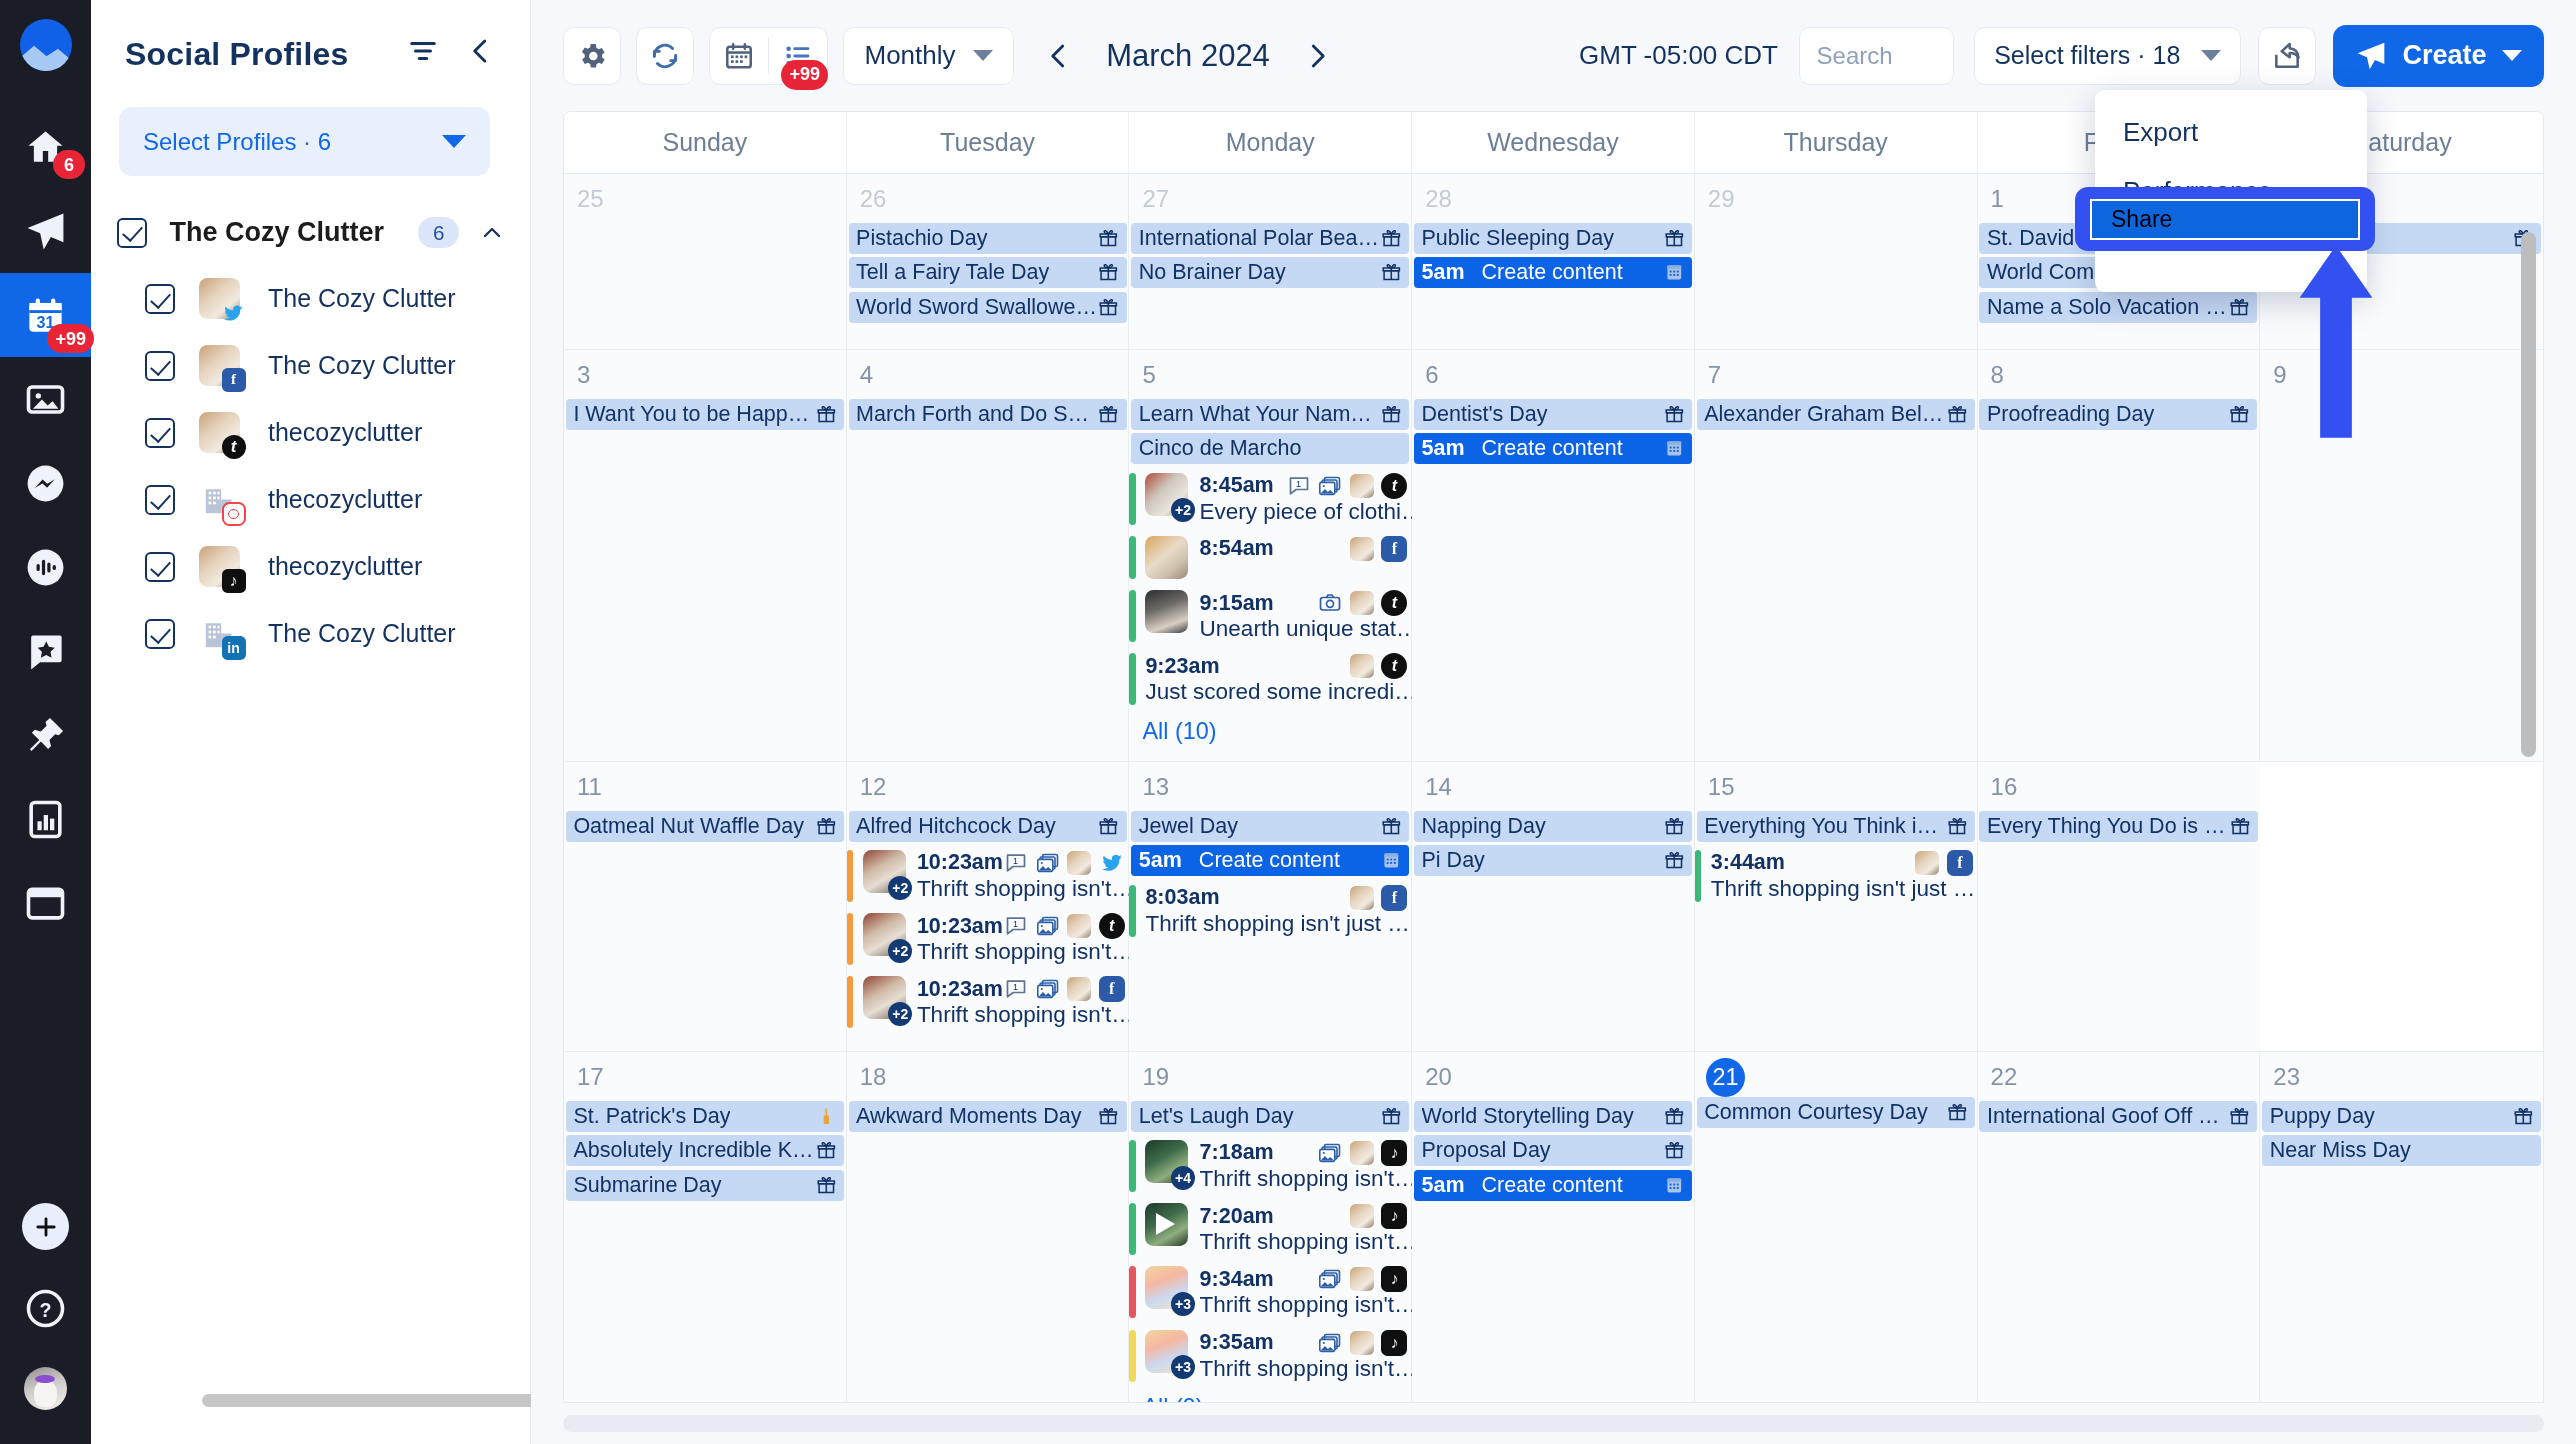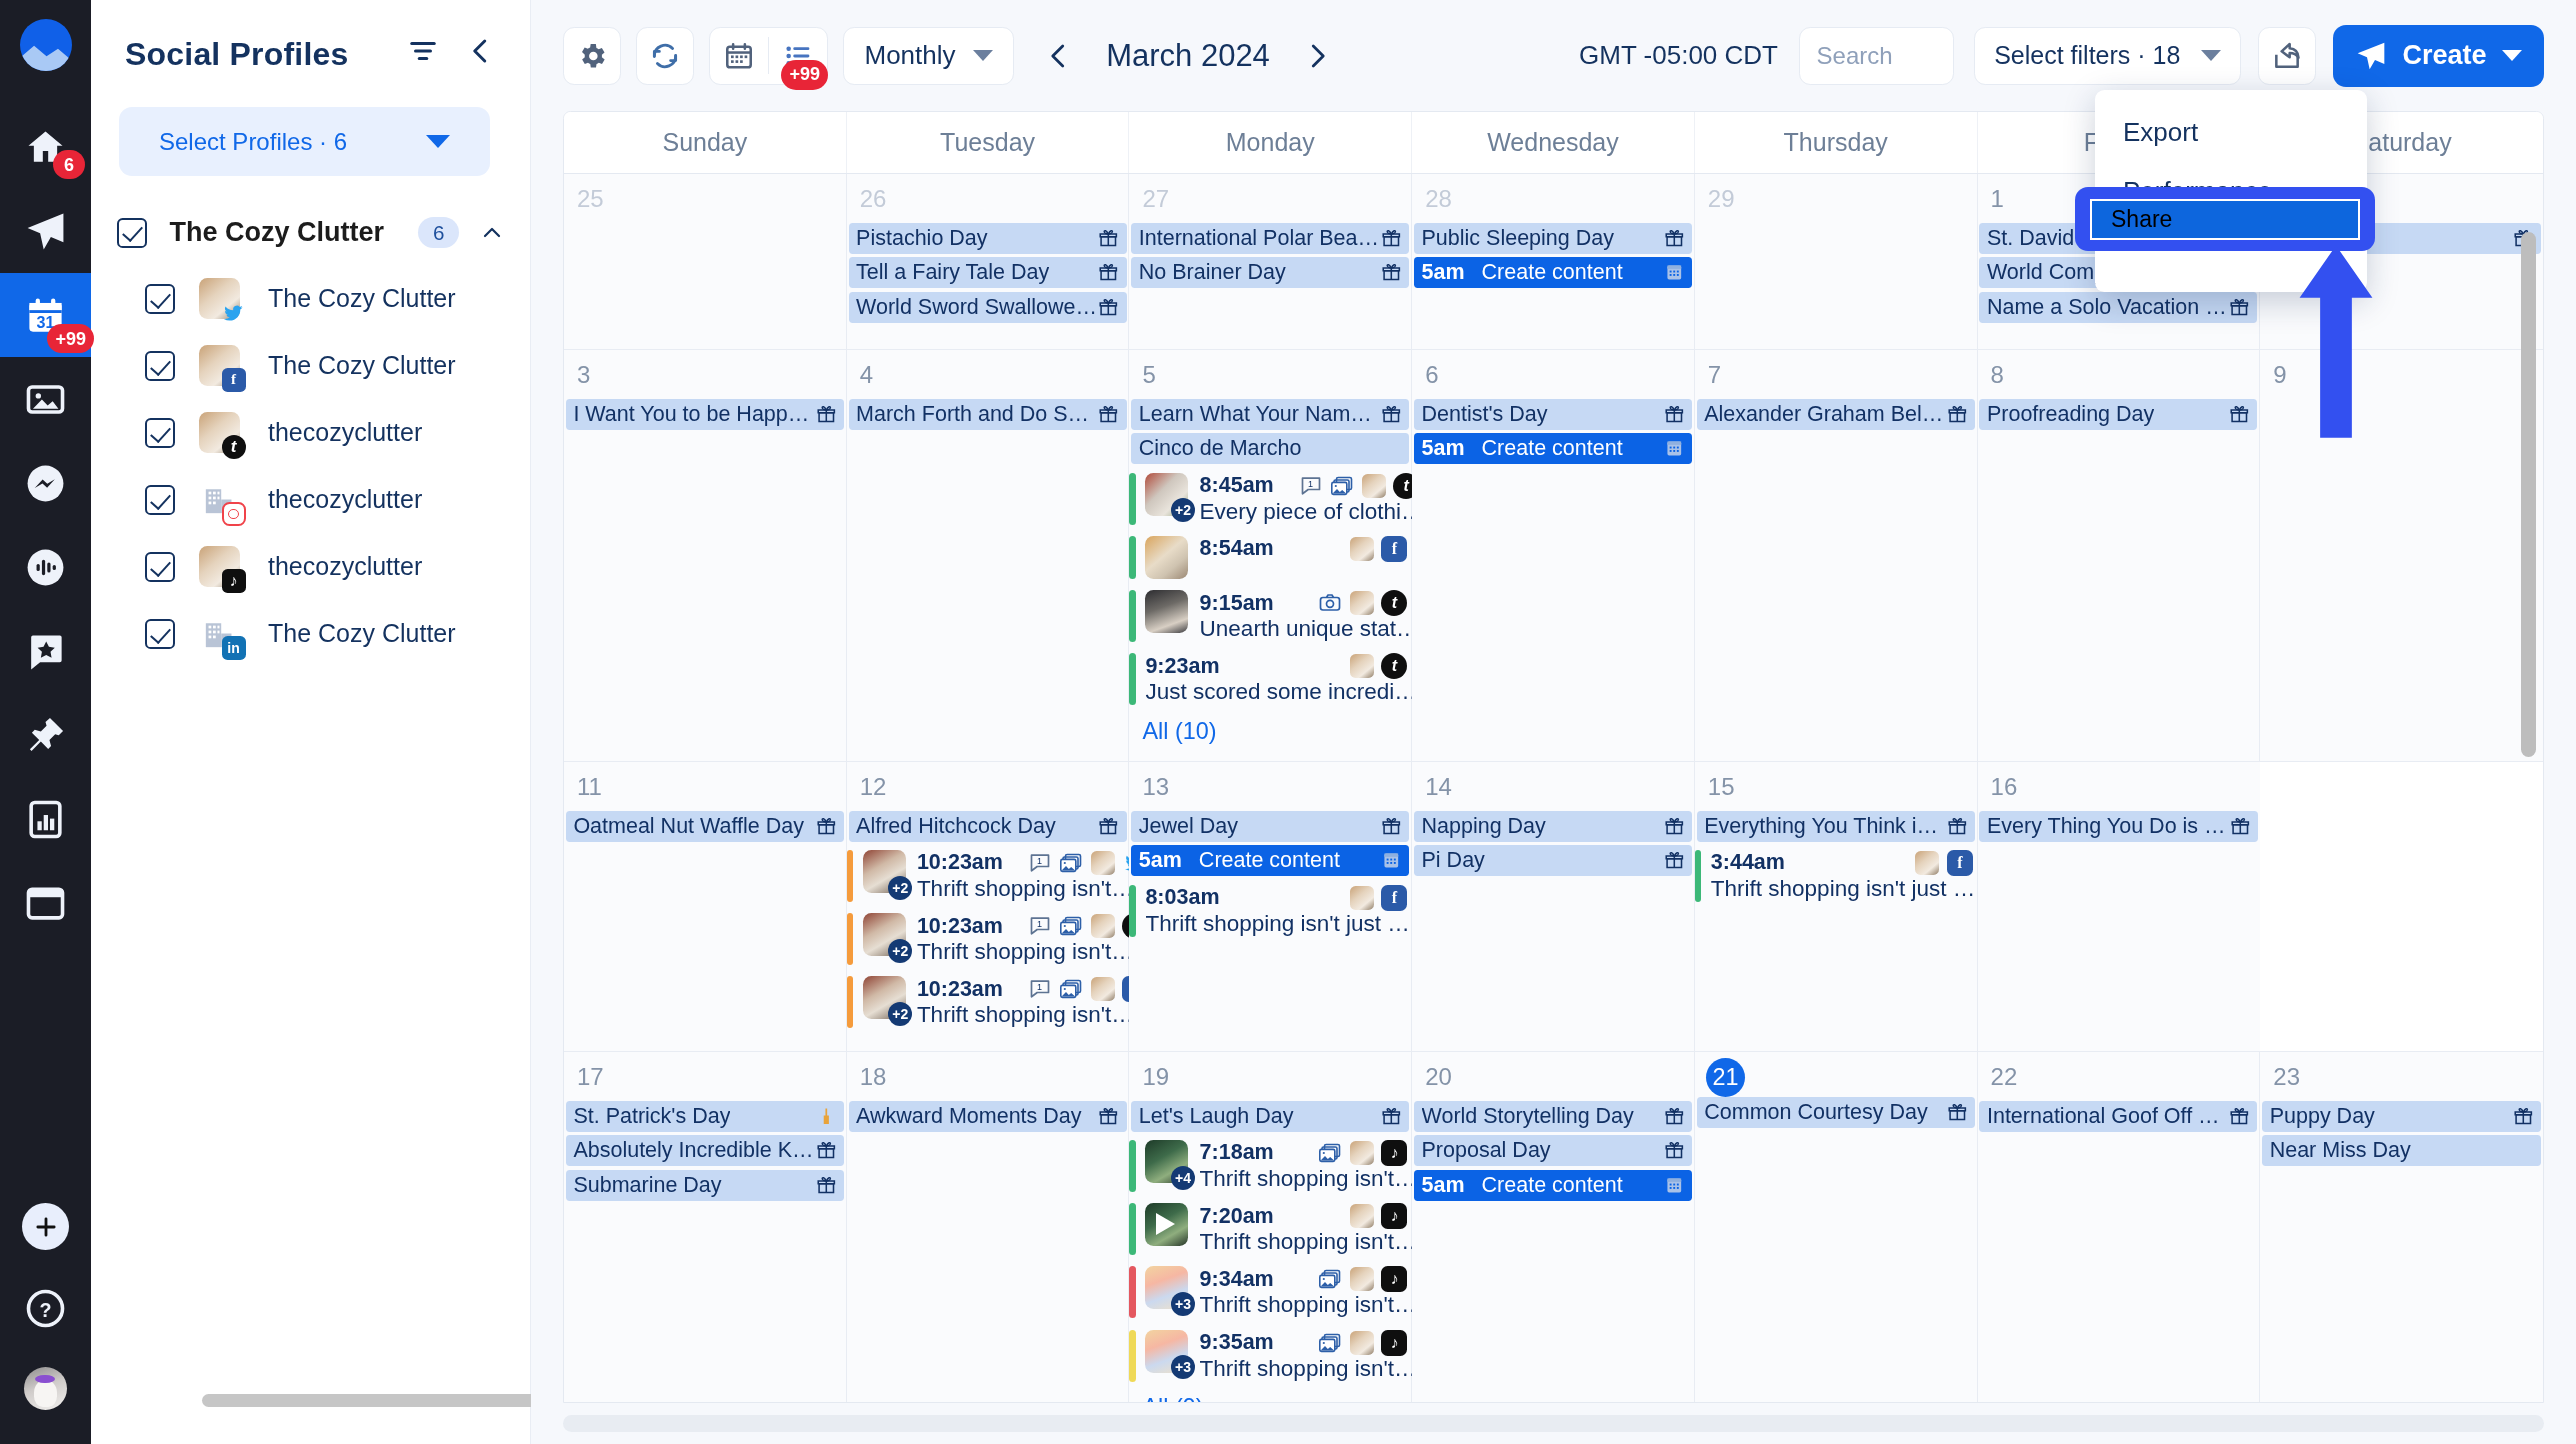--- a/index.html
+++ b/index.html
@@ -50,21 +50,21 @@
   .profiles {
     width:440px; flex:0 0 440px; background:#fff; position:relative;
     display:flex; flex-direction:column; border-right:0.9px solid #e9edf4;
   }
   .profiles-head { display:flex; align-items:flex-start; padding:36px 34px 0 34px; }
   .profiles-title { font-size:32px; font-weight:700; color:#14325f; letter-spacing:0.2px; }
   .profiles-head-actions { margin-left:auto; display:flex; align-items:center; gap:28px; }
   .filter-ico, .collapse-ico { width:30px; height:30px; cursor:pointer; }
   .select-profiles {
     margin:34px 40px 0 28px; background:#e8f0fe; border-radius:13px;
-    height:69px; display:flex; align-items:center; padding:0 40px; cursor:pointer;
+    height:69px; display:flex; align-items:center; padding:0 24px; cursor:pointer;
   }
   .select-profiles .txt { font-size:24px; color:#1068e8; font-weight:400; }
   .caret-down { margin-left:auto; width:0; height:0; border-left:12px solid transparent;
      border-right:12px solid transparent; border-top:13px solid #1068e8; }
   .grp-row { display:flex; align-items:center; padding:0 26px; margin-top:41px; }
   .cbx { width:30px; height:30px; border:2.3px solid #14325f; border-radius:5.6px;
      position:relative; flex:0 0 30px; cursor:pointer; }
   .cbx:after{ content:""; position:absolute; left:8.4px; top:2.8px; width:9.4px; height:17px;
      border:2.8px solid #14325f; border-top:0; border-left:0; transform:rotate(42deg); }
   .grp-name { font-size:27px; font-weight:600; color:#1c1c1c; margin-left:22.5px; }
@@ -156,21 +156,21 @@
   .bar { width:6.6px; border-radius:3.7px; flex:0 0 6.6px; margin-right:9.4px; }
   .thumb { width:43px; height:43px; border-radius:8.4px; flex:0 0 43px; position:relative;
      margin-right:11.2px; overflow:visible; }
   .thumb .img { width:43px; height:43px; border-radius:8.4px; display:block; }
   .plus-n { position:absolute; right:-6.6px; bottom:-6.6px; background:#143a74; color:#fff;
      font-size:14px; font-weight:700; border-radius:50%; width:24px; height:24px;
      display:flex; align-items:center; justify-content:center; }
   .play { position:absolute; left:10.3px; top:9.4px; width:0;height:0;
      border-left:19px solid #fff; border-top:11.2px solid transparent; border-bottom:11.2px solid transparent;}
   .post-body { flex:1; min-width:0; }
-  .post-meta { display:flex; align-items:center; gap:25px; }
+  .post-meta { display:flex; align-items:center; gap:1px; }
   .post-time { font-size:21.5px; font-weight:700; color:#123164; }
   .post-icons { margin-left:auto; display:flex; align-items:center; gap:7.5px; }
   .mi { width:24px; height:24px; }
   .mav { width:24px; height:24px; border-radius:5.6px;
       background:linear-gradient(140deg,#c9a277,#e5d3bd 40%,#f2eae0 70%,#8d7a63); }
   .nbadge { width:26px; height:26px; border-radius:6.6px; display:flex; align-items:center;
       justify-content:center; font-size:16px; }
   .nb-tw { background:transparent; }
   .nb-fb { background:#2b5aa8; color:#fff; font-weight:700; font-family:"Liberation Serif",serif; }
   .nb-tb { background:#0f0f0f; color:#fff; font-weight:700; font-style:italic; border-radius:50%;}

